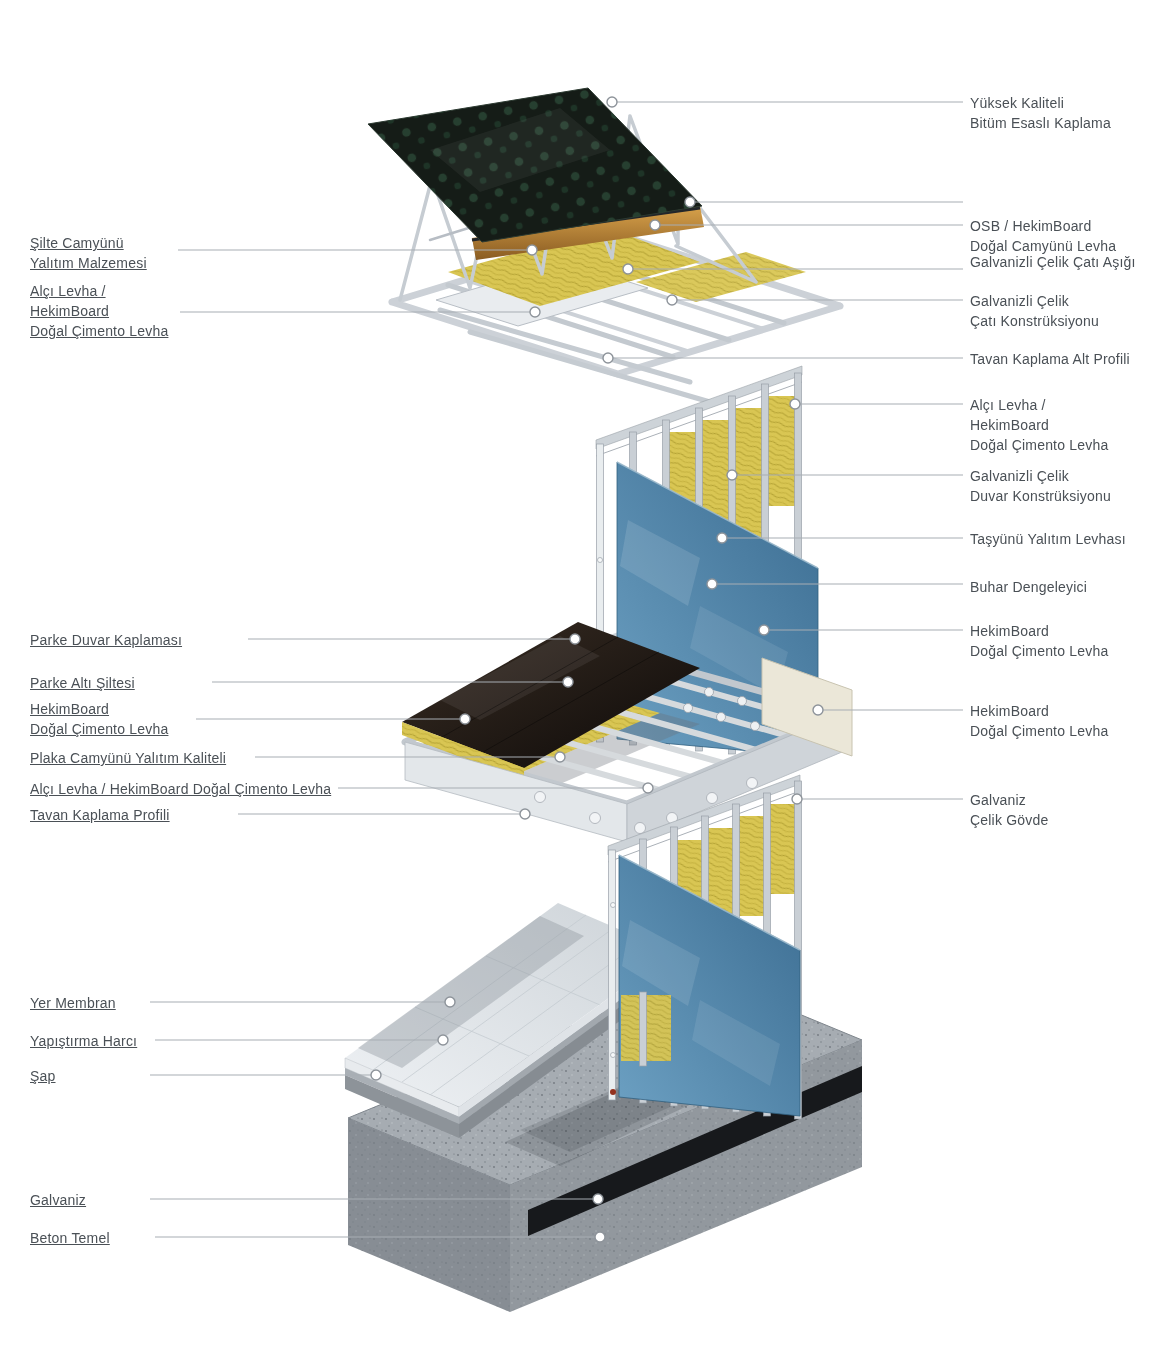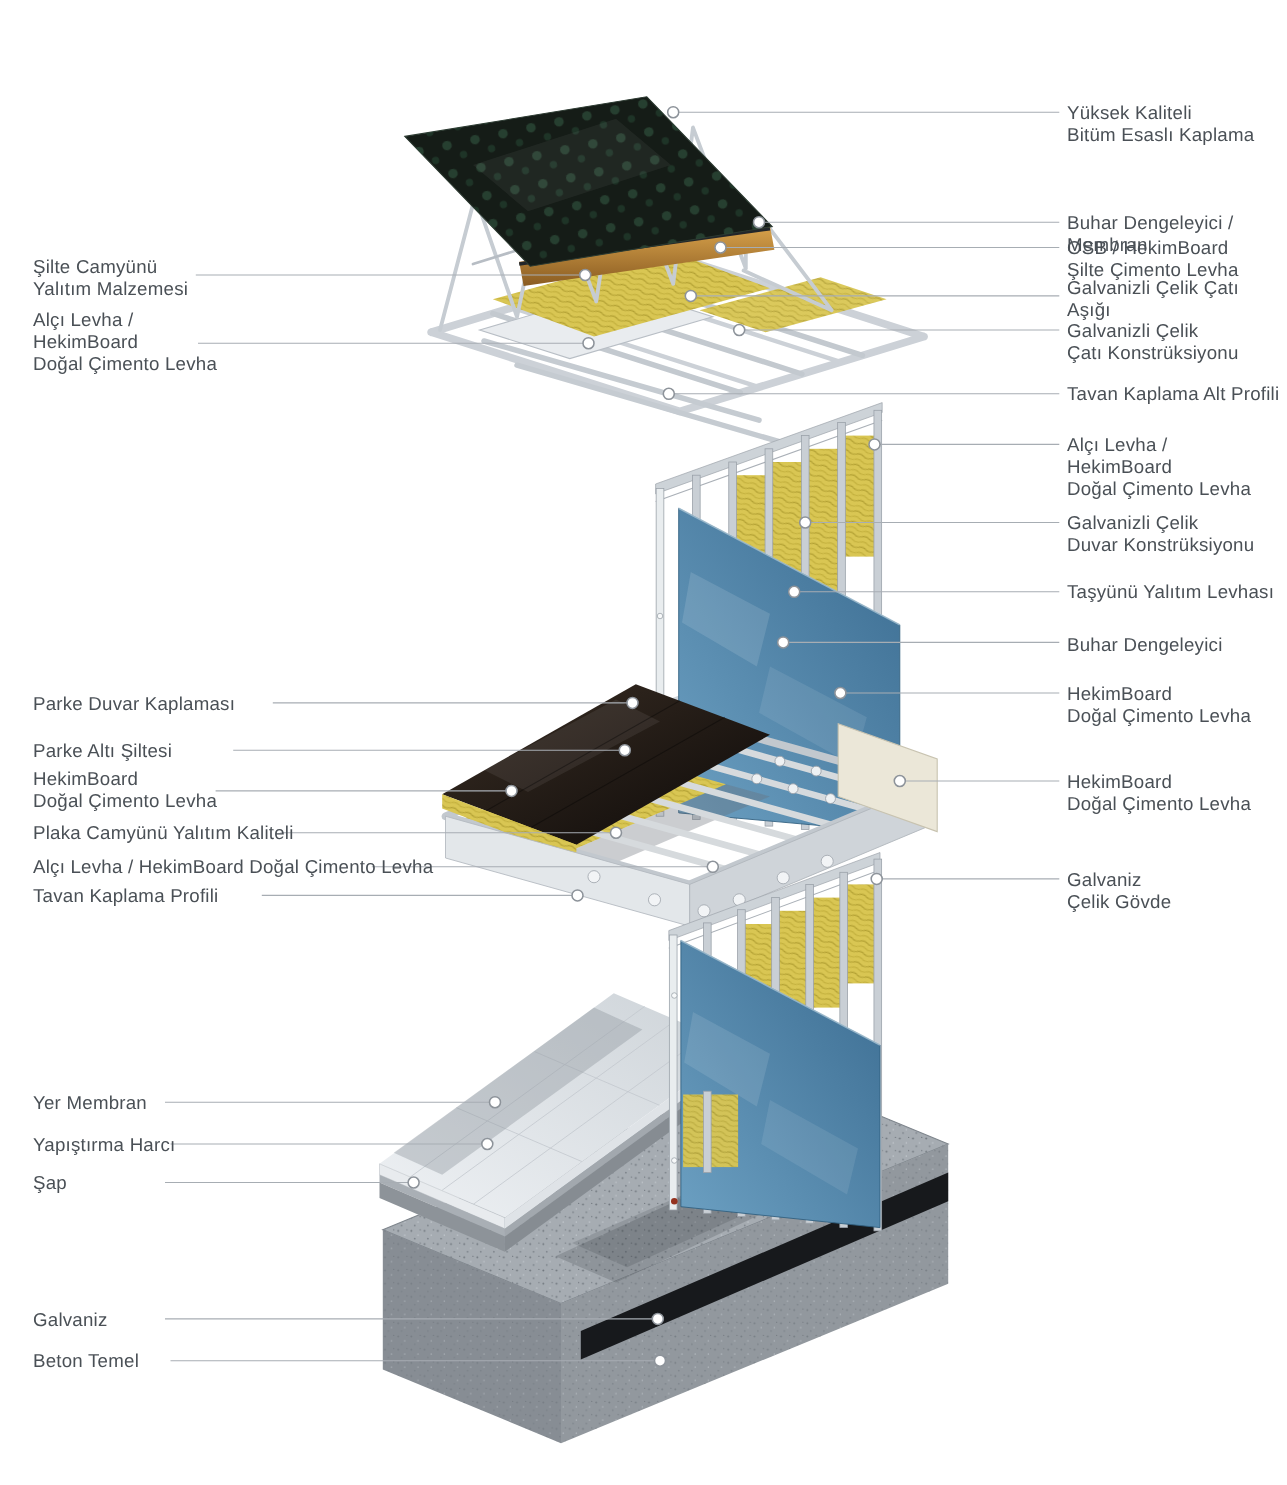--- a/index.html
+++ b/index.html
@@ -2,27 +2,27 @@
 <html><head>
 <meta charset="utf-8">
 <style>
   * { margin:0; padding:0; box-sizing:border-box; }
   html,body { width:1170px; height:1350px; background:#ffffff; }
   body { font-family:"Liberation Sans", sans-serif; }
   .stage { position:relative; width:1170px; height:1350px; background:#ffffff; overflow:hidden; }
   svg.scene { position:absolute; left:0; top:0; }
   .lbl {
     position:absolute;
-    font-size:17px;
+    font-size:14px;
     line-height:20px;
     color:#4a5056;
     letter-spacing:.2px;
     white-space:pre-line;
   }
-  .lbl.left  { left:30px; }
+  .lbl.left  { left:30px;text-decoration:underline; }
   .lbl.right { left:970px; }
 </style>
 </head>
 <body>
 
 <div class="stage">
 
 <svg class="scene" width="1170" height="1350" viewBox="0 0 1170 1350" xmlns="http://www.w3.org/2000/svg">
 
   <defs>
@@ -290,23 +290,22 @@
   <div class="lbl left" style="top:779px">Alçı Levha / HekimBoard Doğal Çimento Levha</div>
   <div class="lbl left" style="top:805px">Tavan Kaplama Profili</div>
   <div class="lbl left" style="top:993px">Yer Membran</div>
   <div class="lbl left" style="top:1031px">Yapıştırma Harcı</div>
   <div class="lbl left" style="top:1066px">Şap</div>
   <div class="lbl left" style="top:1190px">Galvaniz</div>
   <div class="lbl left" style="top:1228px">Beton Temel</div>
 
   <div class="lbl right" style="top:93px">Yüksek Kaliteli
 Bitüm Esaslı Kaplama</div>
-  <div class="lbl right" style="top:193px">Buhar Dengeleyici / Membran</div>
   <div class="lbl right" style="top:216px">OSB / HekimBoard
-Şilte Çimento Levha</div>
+Doğal Camyünü Levha</div>
   <div class="lbl right" style="top:252px">Galvanizli Çelik Çatı Aşığı</div>
   <div class="lbl right" style="top:291px">Galvanizli Çelik
 Çatı Konstrüksiyonu</div>
   <div class="lbl right" style="top:349px">Tavan Kaplama Alt Profili</div>
   <div class="lbl right" style="top:395px">Alçı Levha /
 HekimBoard
 Doğal Çimento Levha</div>
   <div class="lbl right" style="top:466px">Galvanizli Çelik
 Duvar Konstrüksiyonu</div>
   <div class="lbl right" style="top:529px">Taşyünü Yalıtım Levhası</div>

